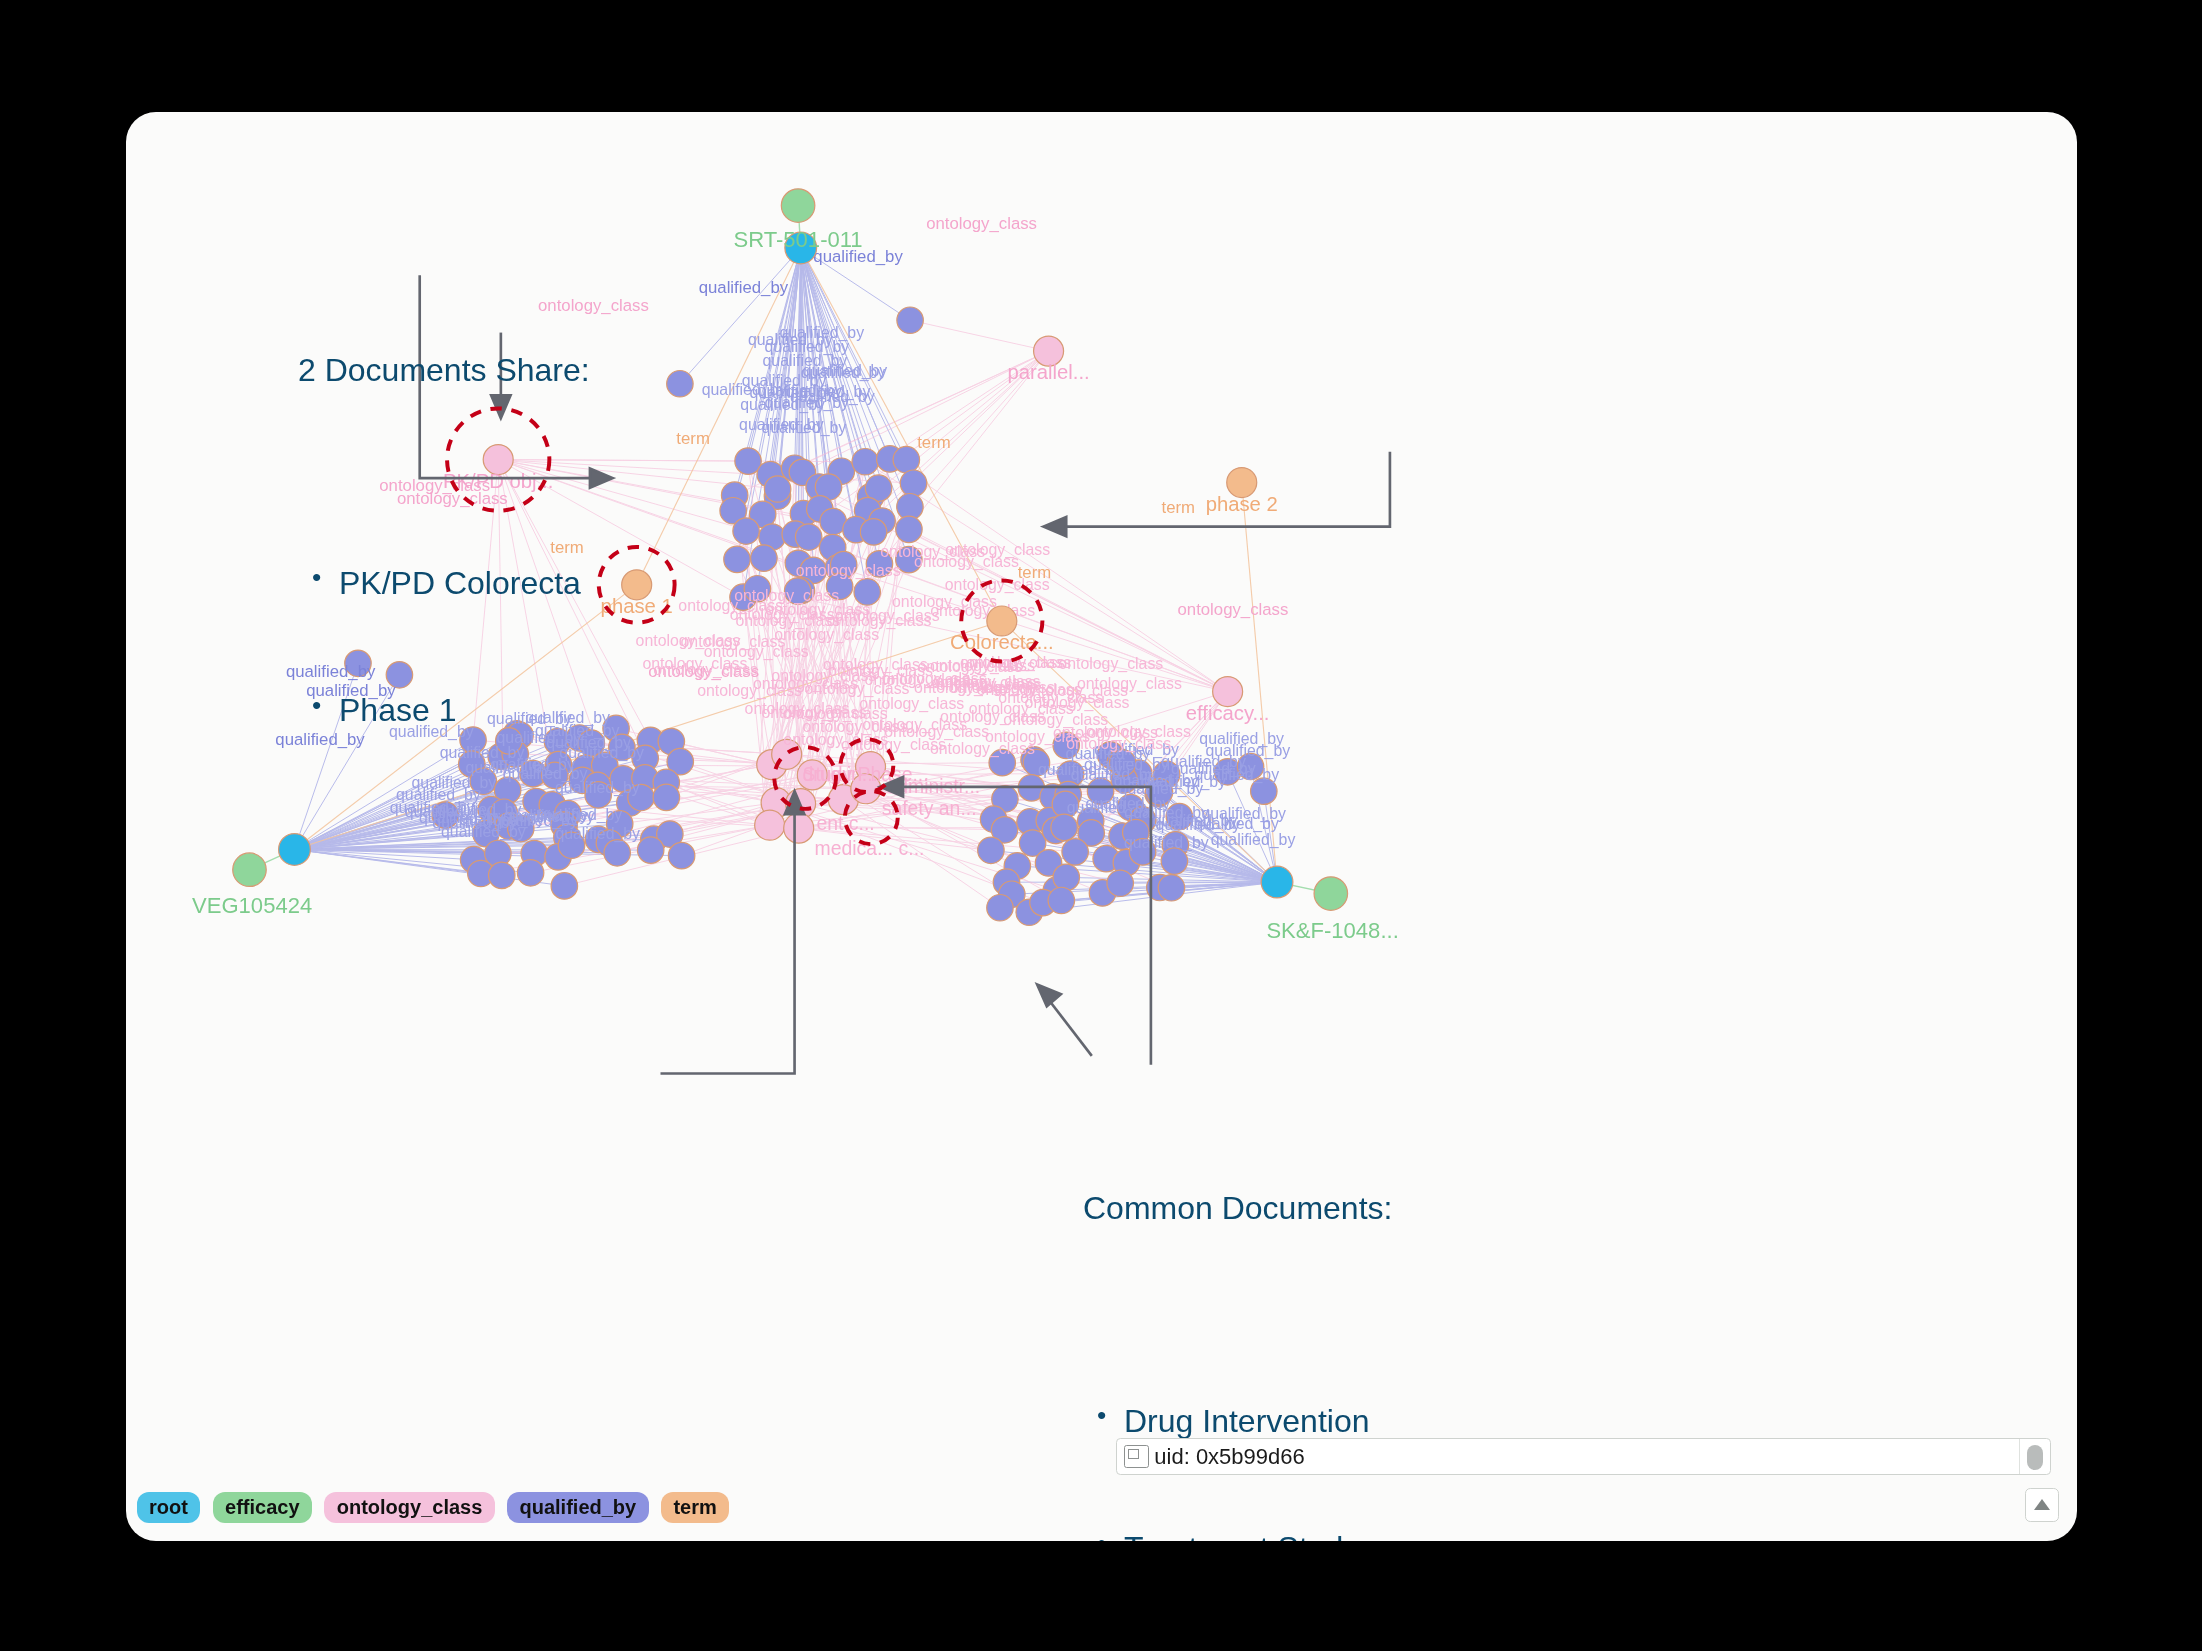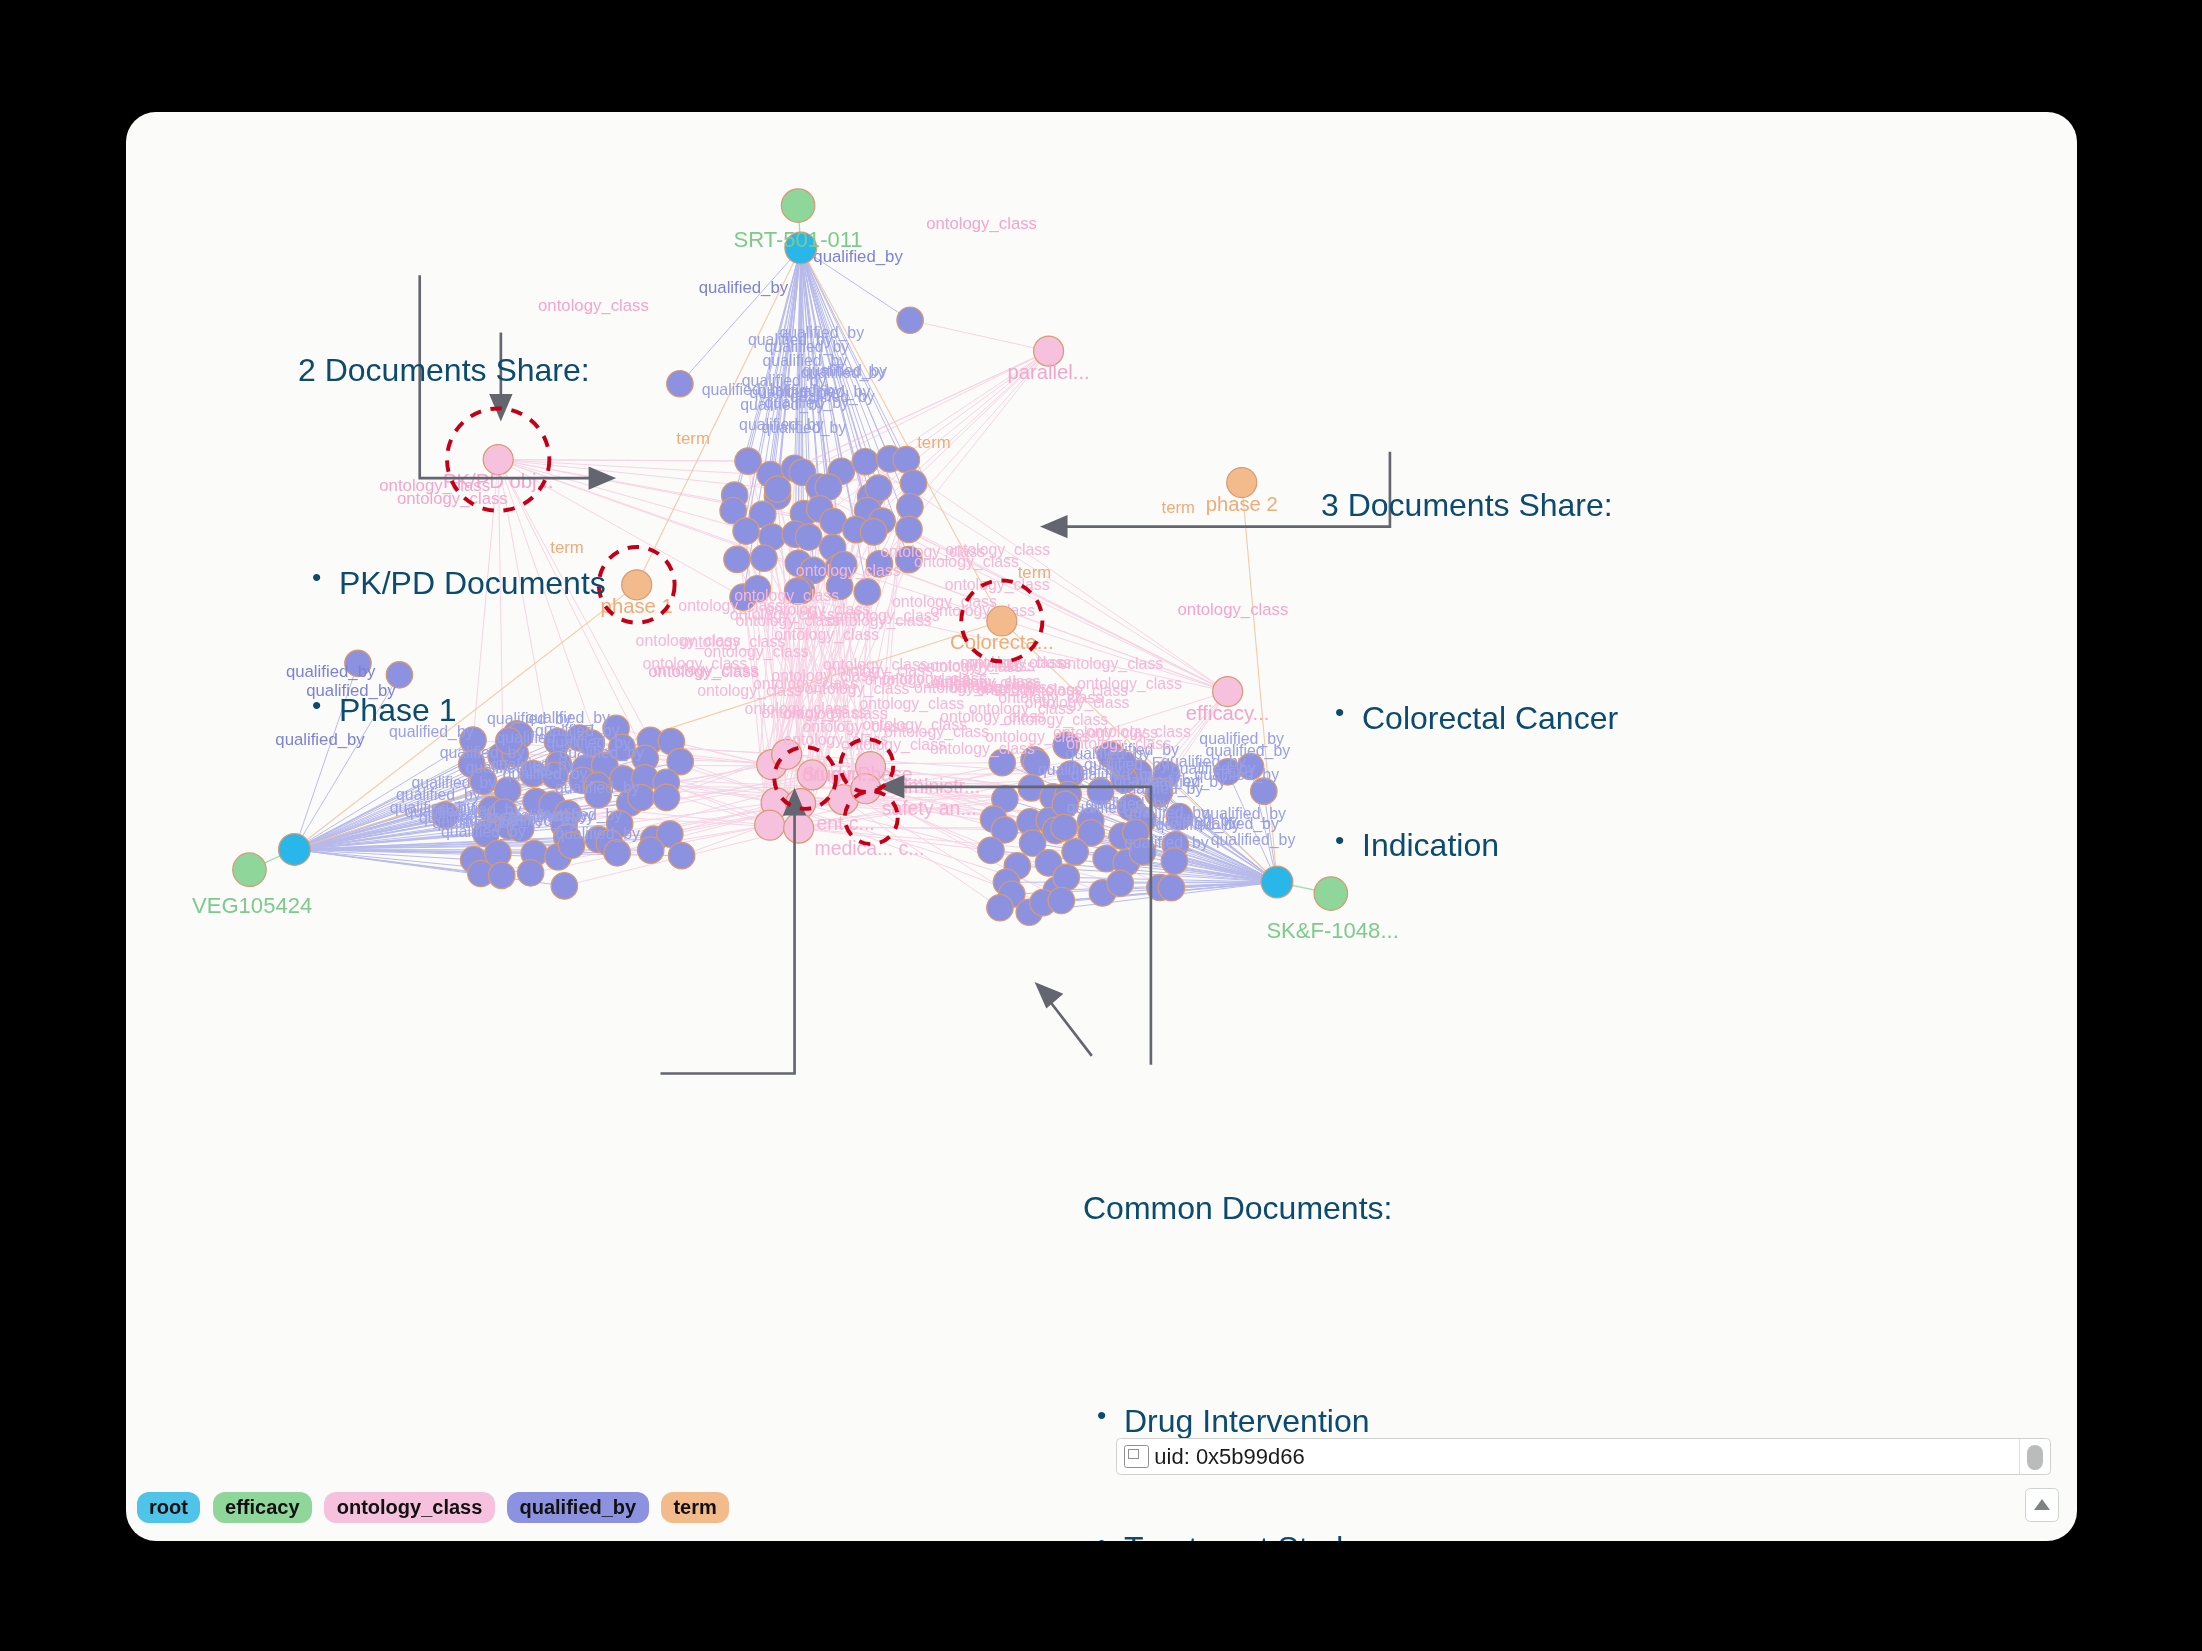--- a/index.html
+++ b/index.html
@@ -802,32 +802,25 @@
           <circle cx="993" cy="577" r="46"></circle>
           <circle cx="770" cy="755" r="35"></circle>
           <circle cx="840" cy="741" r="30"></circle>
           <circle cx="845" cy="800" r="30"></circle>
         </g>
     </svg>
 
     <div class="ann" style="left:172px;top:152px;">
       <div class="hd">2 Documents Share:</div>
       <ul>
-        <li>PK/PD Documents</li>
+        <li>PK/PD Colorecta</li>
         <li>Phase 1</li>
       </ul>
     </div>
 
-    <div class="ann" style="left:1195px;top:287px;">
-      <div class="hd">3 Documents Share:</div>
-      <ul>
-        <li>Colorectal Cancer</li>
-        <li style="padding-left:41px;">Indication</li>
-      </ul>
-    </div>
 
     <div class="ann" style="left:957px;top:990px;">
       <div class="hd">Common Documents:</div>
       <ul>
         <li>Drug Intervention</li>
         <li>Treatment Study</li>
         
       </ul>
     </div>
   </div>

